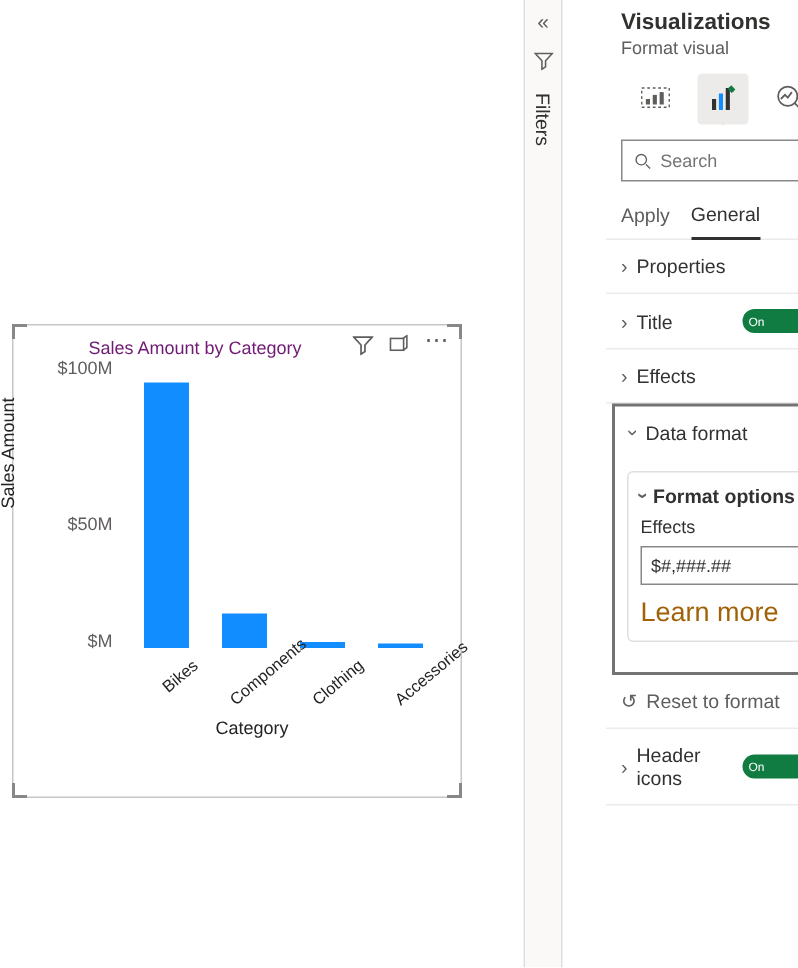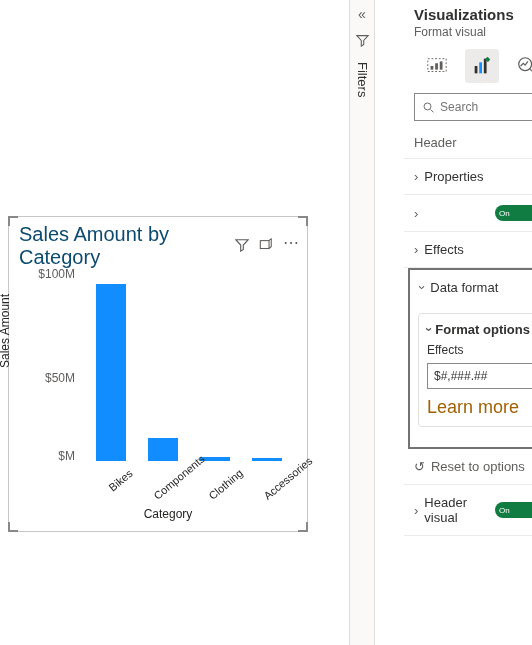--- a/index.html
+++ b/index.html
@@ -43,21 +43,21 @@
   .sel-bl::before { left:0;bottom:0;width:10px;height:2px; }
   .sel-bl::after  { left:0;bottom:0;width:2px;height:10px; }
   .sel-br { right:-1px; bottom:-1px; }
   .sel-br::before { right:0;bottom:0;width:10px;height:2px; }
   .sel-br::after  { right:0;bottom:0;width:2px;height:10px; }
 
   .chart-header {
     display:flex; align-items:center; justify-content:space-between;
     padding: 6px 8px 0 10px;
   }
-  .chart-title { font-size: 20px; color:#0c4a6e; }
+  .chart-title { font-size: 12px; color:#701a75;margin-left:40px; }
   .chart-header-icons { display:flex; gap:10px; color:#605e5c; }
   .chart-header-icons span { cursor:pointer; font-size:15px; line-height:1; }
 
   .chart-body {
     position: relative;
     height: 250px;
     padding-left: 28px;
     padding-right: 8px;
   }
   .y-axis-label {
@@ -316,31 +316,33 @@
 
   <div class="search-box">
     <svg width="13" height="13" viewBox="0 0 16 16">
         <circle cx="6.5" cy="6.5" r="5" fill="none" stroke="#605e5c" stroke-width="1.3"></circle>
         <path d="M11 11l4 4" stroke="#605e5c" stroke-width="1.3"></path>
       </svg>
     <input type="text" placeholder="Search" style="">
   </div>
 
   <div class="tab-row">
-    <div class="tab">Header</div>
+    <div class="tab">Apply</div>
+    <div class="tab active">General</div>
     <div class="tab-more">⋯</div>
   </div>
 
   <div class="section">
     <span class="chev">›</span>
     <span class="lbl">Properties</span>
   </div>
 
   <div class="section">
     <span class="chev">›</span>
+    <span class="lbl">Title</span>
     <span class="toggle">
         <span>On</span>
       </span>
   </div>
 
   <div class="section">
     <span class="chev">›</span>
     <span class="lbl">Effects</span>
   </div>
 
@@ -359,23 +361,23 @@
       <div class="field-label">Effects</div>
       <div class="text-input">
         <span>$#,###.##</span>
       </div>
       <div class="learn-more">Learn more</div>
     </div>
   </div>
 
   <div class="reset-row">
     <span>↺</span>
-    <span>Reset to options</span>
+    <span>Reset to format</span>
   </div>
 
   <div class="section">
     <span class="chev">›</span>
-    <span class="lbl">Header visual</span>
+    <span class="lbl">Header icons</span>
     <span class="toggle">
         <span>On</span>
       </span>
   </div>
 </div>
 
 </body></html>

